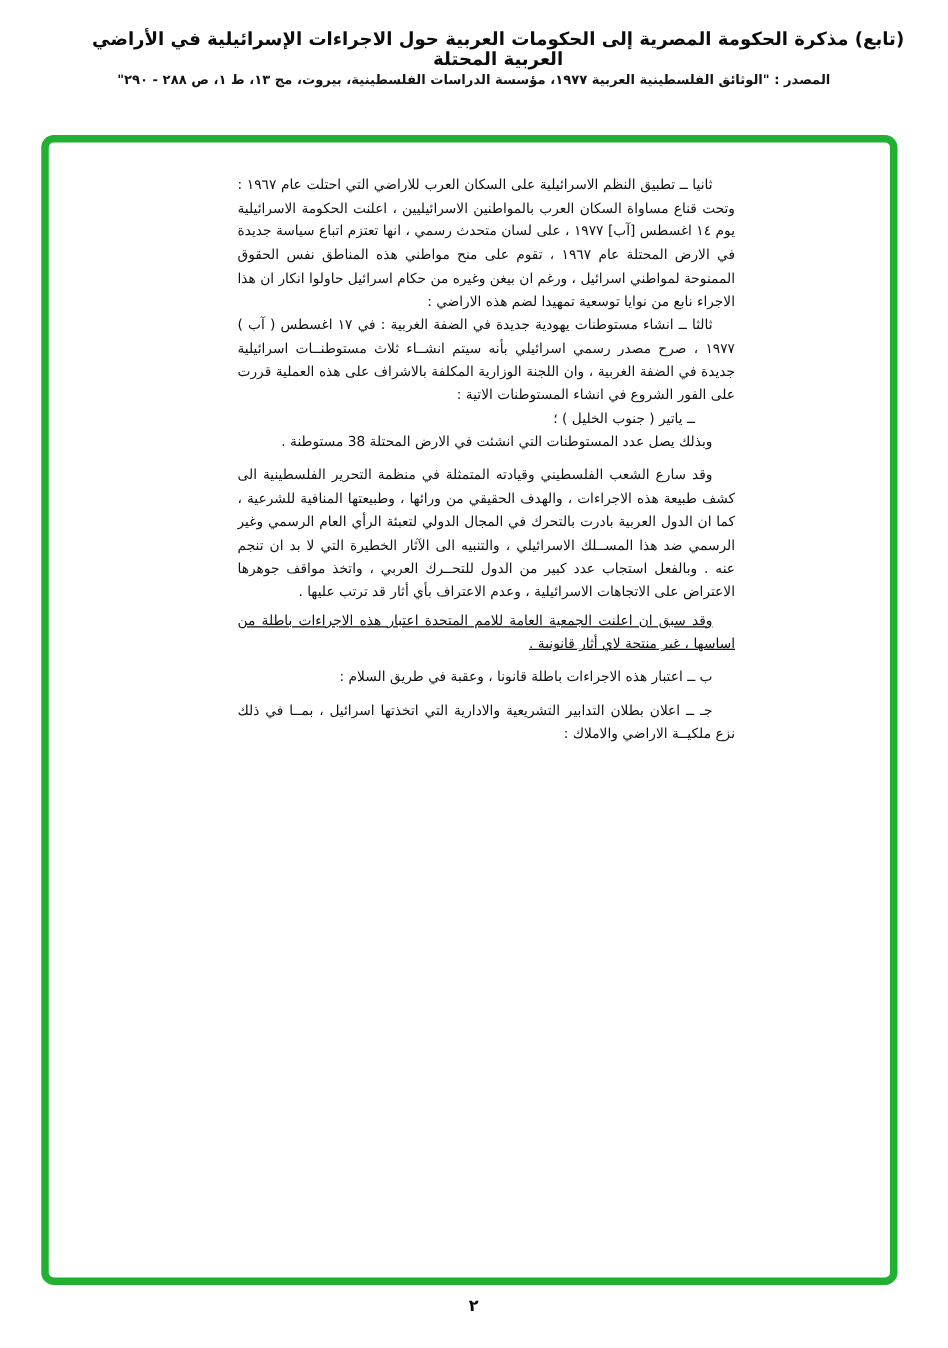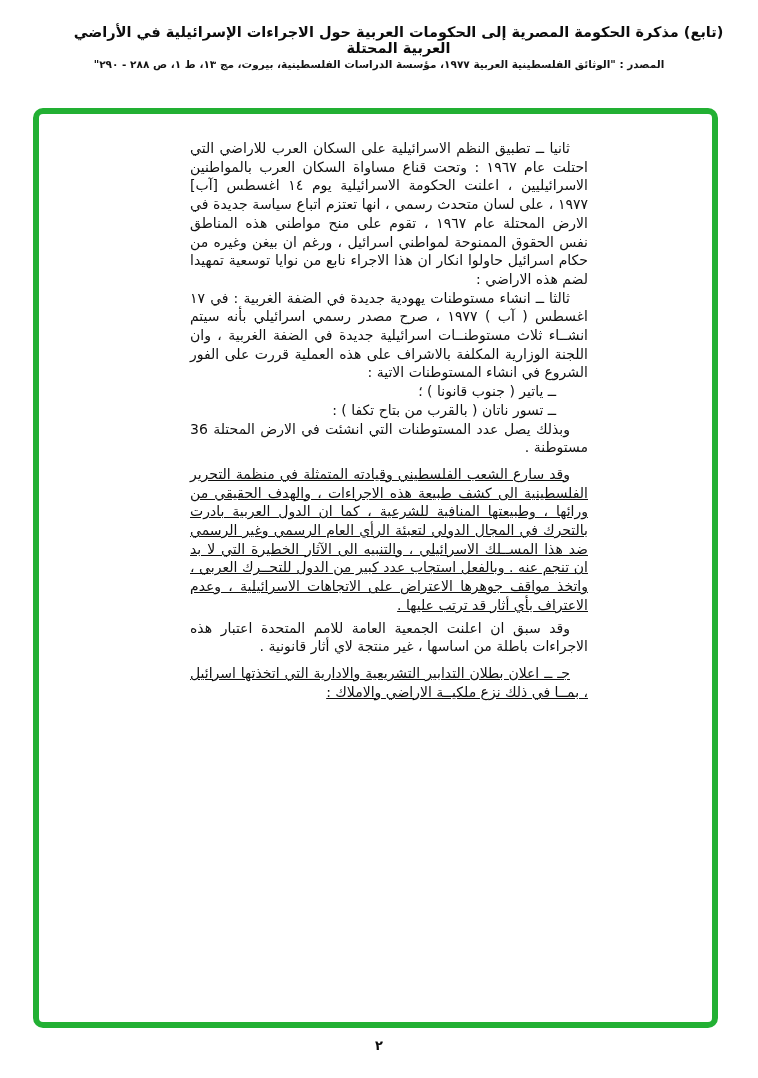--- a/index.html
+++ b/index.html
@@ -43,36 +43,36 @@
     border-radius: 10px;
     background: transparent;
   }
 
   .body-col {
     position: absolute;
     top: 139px; left: 190px;
     width: 398px;
     direction: rtl;
     text-align: justify;
-    font-size: 14px;
+    font-size: 11px;
     line-height: 18.7px;
     color: #101010;
   }
   .body-col p {
     margin: 0;
     padding: 0;
     text-indent: 18px;
   }
   .body-col p.list-item {
     text-indent: 0;
     padding-right: 32px;
     text-align: right;
   }
-  .gap-sm { margin-top: 4px !important; }
-  .gap-md { margin-top: 8px !important; text-decoration: underline; }
+  .gap-sm { margin-top: 4px !important; text-decoration: underline; }
+  .gap-md { margin-top: 8px !important; }
 
   .page-number {
     position: absolute;
     top: 1038px; left: 0; right: 0;
     text-align: center;
     font-weight: bold;
     font-size: 13px;
     color: #0c0c0c;
   }
 </style>
@@ -83,23 +83,23 @@
 
   <div class="doc-title">(تابع) مذكرة الحكومة المصرية إلى الحكومات العربية حول الاجراءات الإسرائيلية في الأراضي العربية المحتلة</div>
 
   <div class="doc-source">المصدر :  "الوثائق الفلسطينية العربية ١٩٧٧، مؤسسة الدراسات الفلسطينية، بيروت، مج ١٣، ط ١، ص ٢٨٨ - ٢٩٠"</div>
 
   <div class="green-frame"></div>
 
   <div class="body-col">
     <p>ثانيا ــ تطبيق النظم الاسرائيلية على السكان العرب للاراضي التي احتلت عام ١٩٦٧ : وتحت قناع مساواة السكان العرب بالمواطنين الاسرائيليين ، اعلنت الحكومة الاسرائيلية يوم ١٤ اغسطس [آب] ١٩٧٧ ، على لسان متحدث رسمي ، انها تعتزم اتباع سياسة جديدة في الارض المحتلة عام ١٩٦٧ ، تقوم على منح مواطني هذه المناطق نفس الحقوق الممنوحة لمواطني اسرائيل ، ورغم ان بيغن وغيره من حكام اسرائيل حاولوا انكار ان هذا الاجراء نابع من نوايا توسعية تمهيدا لضم هذه الاراضي :</p>
     <p>ثالثا ــ انشاء مستوطنات يهودية جديدة في الضفة الغربية : في ١٧ اغسطس ( آب ) ١٩٧٧ ، صرح مصدر رسمي اسرائيلي بأنه سيتم انشــاء ثلاث مستوطنــات اسرائيلية جديدة في الضفة الغربية ، وان اللجنة الوزارية المكلفة بالاشراف على هذه العملية قررت على الفور الشروع في انشاء المستوطنات الاتية :</p>
-    <p class="list-item">ــ  ياتير ( جنوب قانونا ) ؛</p>
-    <p class="list-item">ــ  تسور ناتان ( بالقرب من بتاح تكفا ) :</p>
-    <p>وبذلك يصل عدد المستوطنات التي انشئت في الارض المحتلة 36 مستوطنة .</p>
+    <p class="list-item">ــ  ياتير ( جنوب الخليل ) ؛</p>
+    <p>وبذلك يصل عدد المستوطنات التي انشئت في الارض المحتلة 38 مستوطنة .</p>
     <p class="gap-md">وقد سارع الشعب الفلسطيني وقيادته المتمثلة في منظمة التحرير الفلسطينية الى كشف طبيعة هذه الاجراءات ، والهدف الحقيقي من ورائها ، وطبيعتها المنافية للشرعية ، كما ان الدول العربية بادرت بالتحرك في المجال الدولي لتعبئة الرأي العام الرسمي وغير الرسمي ضد هذا المســلك الاسرائيلي ، والتنبيه الى الآثار الخطيرة التي لا بد ان تنجم عنه . وبالفعل استجاب عدد كبير من الدول للتحــرك العربي ، واتخذ مواقف جوهرها الاعتراض على الاتجاهات الاسرائيلية ، وعدم الاعتراف بأي أثار قد ترتب عليها .</p>
     <p class="gap-sm">وقد سبق ان اعلنت الجمعية العامة للامم المتحدة اعتبار هذه الاجراءات باطلة من اساسها ، غير منتجة لاي أثار قانونية .</p>
+    <p class="gap-md">ب ــ اعتبار هذه الاجراءات باطلة قانونا ، وعقبة في طريق السلام :</p>
     <p class="gap-md">جـ ــ اعلان بطلان التدابير التشريعية والادارية التي اتخذتها اسرائيل ، بمــا في ذلك نزع ملكيــة الاراضي والاملاك :</p>
   </div>
 
   <div class="page-number">٢</div>
 
 </div>
 
 </body></html>

